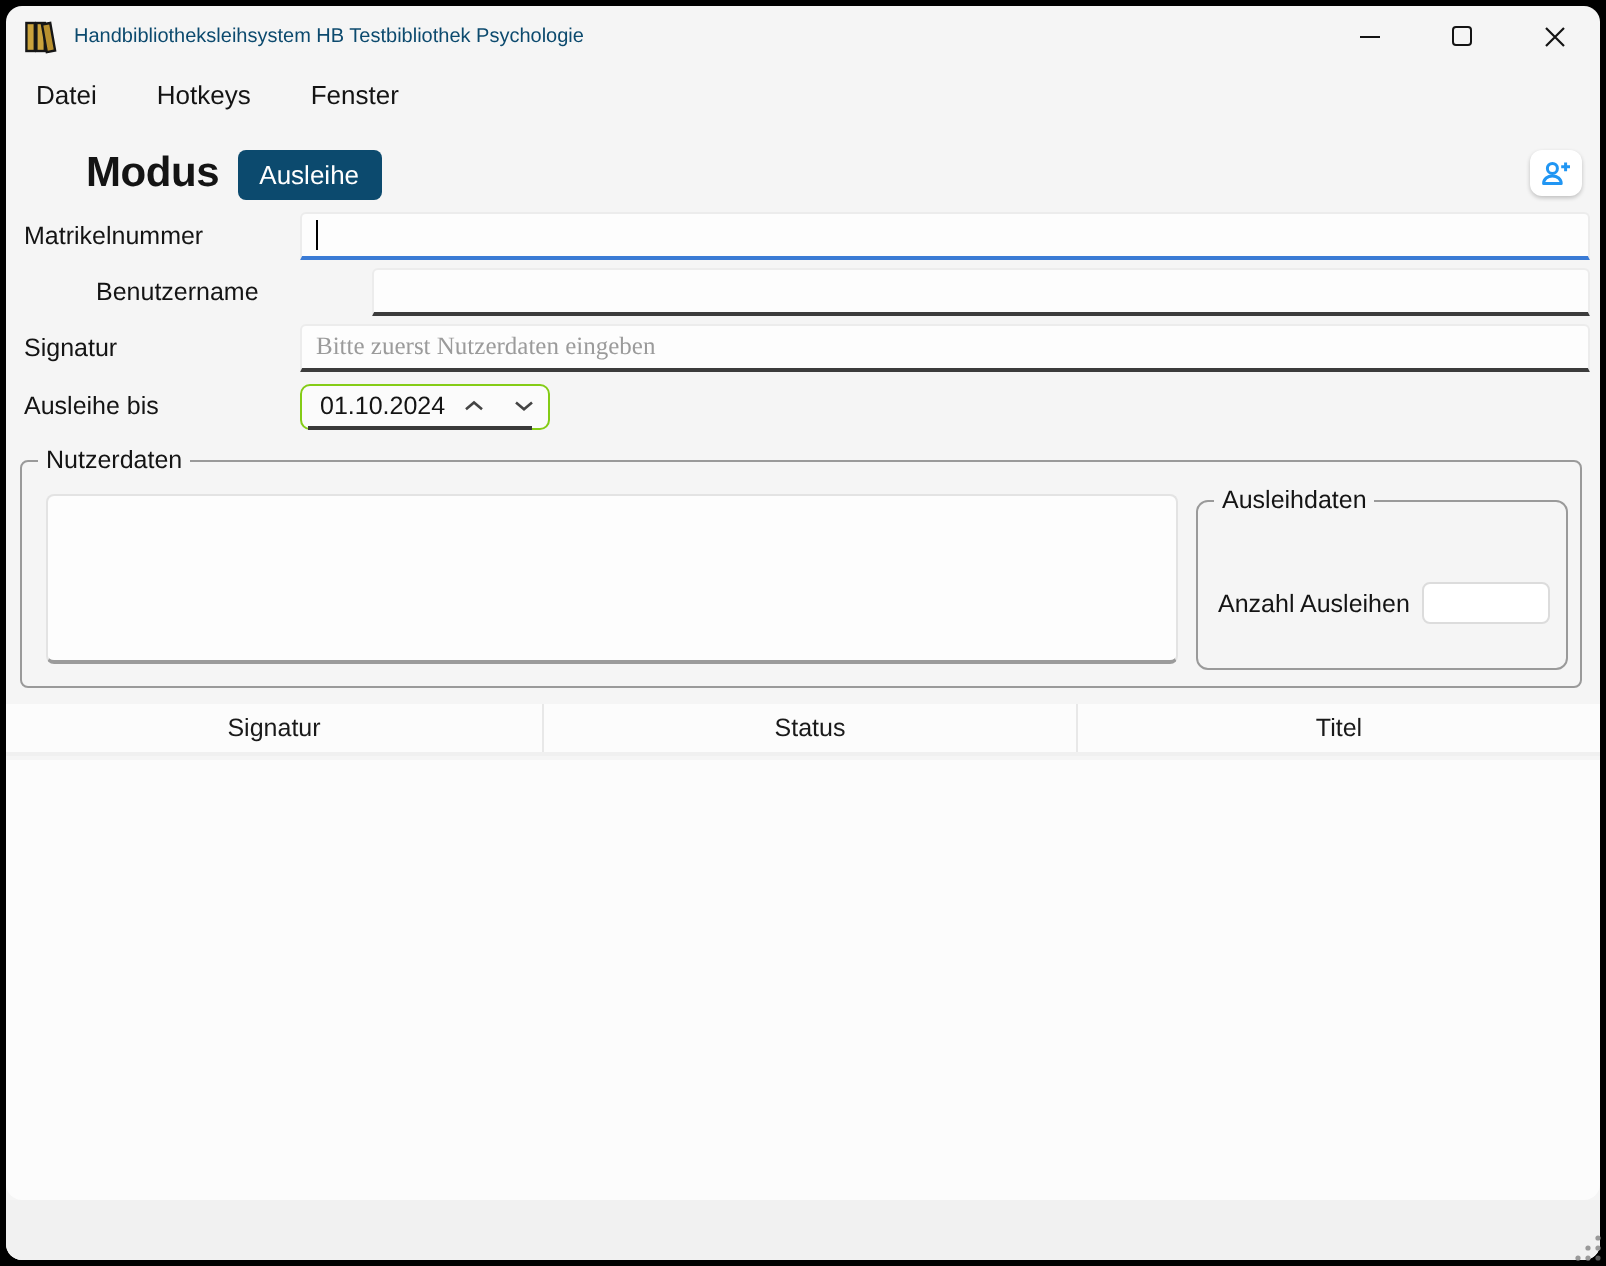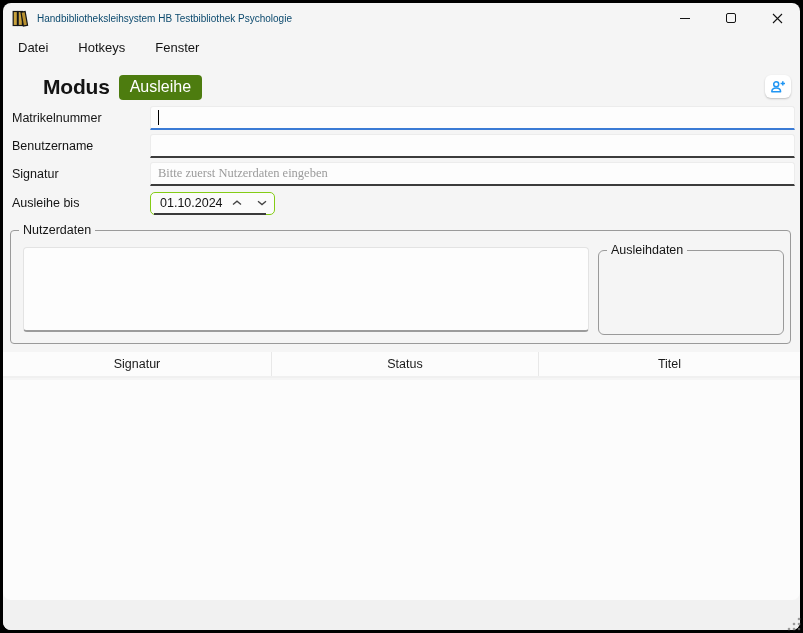--- a/index.html
+++ b/index.html
@@ -22,36 +22,36 @@
   .win-controls { margin-left:auto; display:flex; height:100%; }
   .win-btn { width:46px; height:100%; display:flex; align-items:center; justify-content:center; cursor:default; }
   .glyph-min { width:10px; height:1px; background:#141414; }
   .glyph-max { width:10px; height:10px; border:1px solid #141414; border-radius:2px; background:transparent; }
   
   .menubar { position:absolute; left:0; top:30px; right:0; height:29px; display:flex; align-items:center; padding-left:6px; }
   .menu-item { font-size:13px; padding:4px 9px; margin-right:12px; color:#141414; border-radius:4px; }
   
   .mode-header { position:absolute; left:0; top:66px; right:0; height:36px; display:flex; align-items:center; padding-left:9px;margin-left:31px; }
   .modus-title { font-size:21px; font-weight:700; letter-spacing:-0.2px; }
-  .mode-btn { margin-left:9px; border:none; background:#4d7c0f; color:#fff; font-size:16px; font-family:inherit; height:25px; padding:0 11px; border-radius:4px; }
+  .mode-btn { margin-left:9px; border:none; background:#0c4a6e; color:#fff; font-size:13px; font-family:inherit; height:25px; padding:0 11px; border-radius:4px; }
   .add-user-btn { position:absolute; right:9px; top:6px; width:26px; height:23px; background:#fff; border:none; border-radius:6px; box-shadow:0 1px 2px rgba(0,0,0,.22); display:flex; align-items:center; justify-content:center; }
   
   .form-row { position:absolute; left:0; right:5px; height:24px; display:flex; align-items:center; padding-left:9px; }
   .form-row .f-label { width:138px; flex:none; font-size:12.5px; }
   .f-input-wrap { position:relative; flex:1; height:24px; }
   .tb {
     width:100%; height:24px; background:#fdfdfd;
     border:1px solid #ececec; border-bottom:2px solid #3c3c3c;
     border-radius:3px 3px 0 0; font-family:Liberation Serif, serif; font-size:12.5px; padding:0 7px; color:#141414; outline:none;
   }
   .tb.focused { border-bottom:2px solid #3a7bd5; }
   .tb::placeholder { color:#9b9b9b; opacity:1; }
   .caret { position:absolute; left:8px; top:4px; width:1px; height:15px; background:#000; }
   .row-matrikel { top:103px; }
-  .row-benutzer { top:131px; }
+  .row-benutzer { top:131px;margin-left:36px; }
   .row-signatur { top:159px; }
   .row-ausleihe { top:188px; }
   
   .date-ctl { position:relative; width:125px; height:23px; border:1px solid #84cc16; border-radius:5px; background:#fbfbfb; display:flex; align-items:center; }
   .date-text { font-size:12.5px; padding-left:9px; width:73px; flex:none; }
   .date-underline { position:absolute; left:3px; right:8px; bottom:-1px; border-bottom:2px solid #3a3a3a; }
   .spin-btn { flex:1; height:100%; display:flex; align-items:center; justify-content:center; background:transparent; border:none; }
   
   .groupbox { position:absolute; border:1px solid #9a9a9a; border-radius:4px; }
   .gb-legend { position:absolute; top:-8px; left:8px; background:#f5f5f5; padding:0 4px; font-size:12.5px; color:#141414; }
@@ -161,20 +161,24 @@
       </button>
     </div>
   </div>
 
   <div class="groupbox gb-nutzerdaten">
     <span class="gb-legend">Nutzerdaten</span>
     <textarea class="user-textarea" style=""></textarea>
 
     <div class="groupbox gb-ausleihdaten">
       <span class="gb-legend">Ausleihdaten</span>
+      <div class="anzahl-row">
+        <span class="anzahl-label">Anzahl Ausleihen</span>
+        <input class="anzahl-input" type="text" value="" style="">
+      </div>
     </div>
   </div>
 
   <div class="table-header">
     <div class="th-cell th-signatur">Signatur</div>
     <div class="th-cell th-status">Status</div>
     <div class="th-cell th-titel">Titel</div>
   </div>
   <div class="table-body"></div>
 

